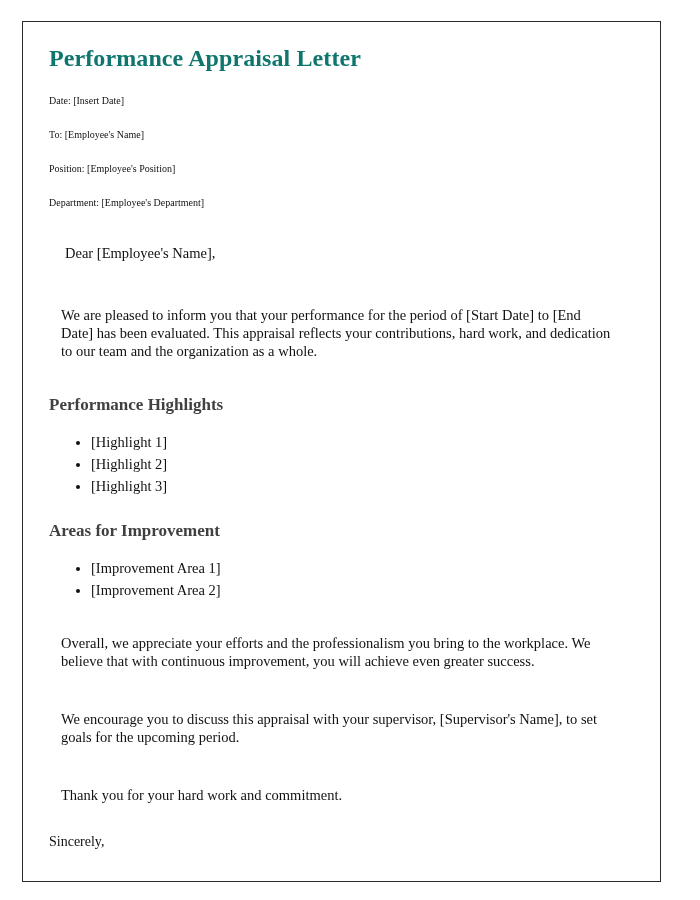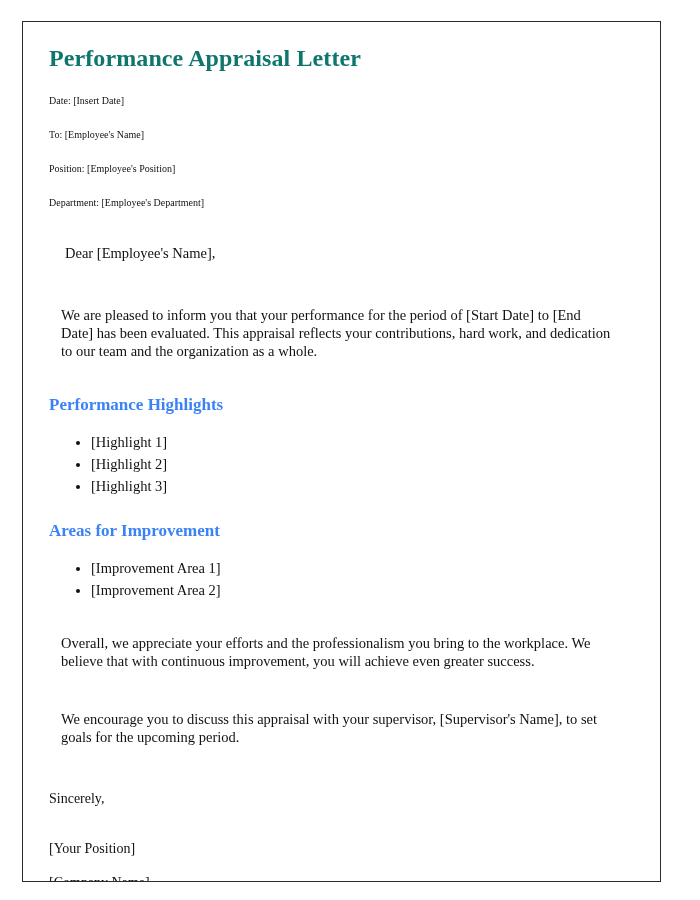--- a/index.html
+++ b/index.html
@@ -66,21 +66,21 @@
     padding: 0;
     text-align: left;
   }
 
   .section-heading {
     font-size: 17px;
     font-weight: bold;
     line-height: 20px;
     margin: 0;
     padding: 0;
-    color: #3b82f6;
+    color: #404040;
   }
 
   ul.bullets {
     margin: 0;
     padding: 0 0 0 38px;
     list-style-type: disc;
   }
   ul.bullets li {
     font-size: 14.5px;
     line-height: 18.2px;
@@ -155,20 +155,21 @@
     </ul>
 
     <div class="sp-head"></div>
 
     <p class="para">Overall, we appreciate your efforts and the professionalism you bring to the workplace. We believe that with continuous improvement, you will achieve even greater success.</p>
     <div class="sp-para"></div>
 
     <p class="para">We encourage you to discuss this appraisal with your supervisor, [Supervisor's Name], to set goals for the upcoming period.</p>
     <div class="sp-para"></div>
 
+    <p class="para">Thank you for your hard work and commitment.</p>
     <div class="sp-meta"></div>
 
     <p class="sign-line">Sincerely,</p>
     <div class="sp-meta"></div>
 
     <div class="sp-meta"></div>
 
     <p class="sign-line">[Your Position]</p>
     <div class="sp-meta"></div>
 

